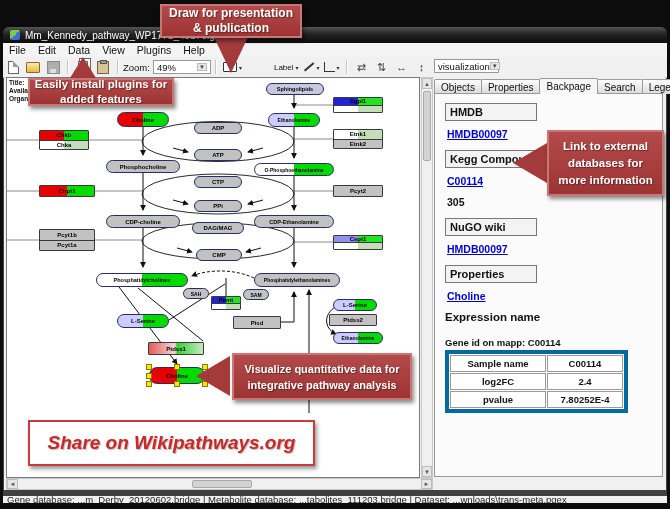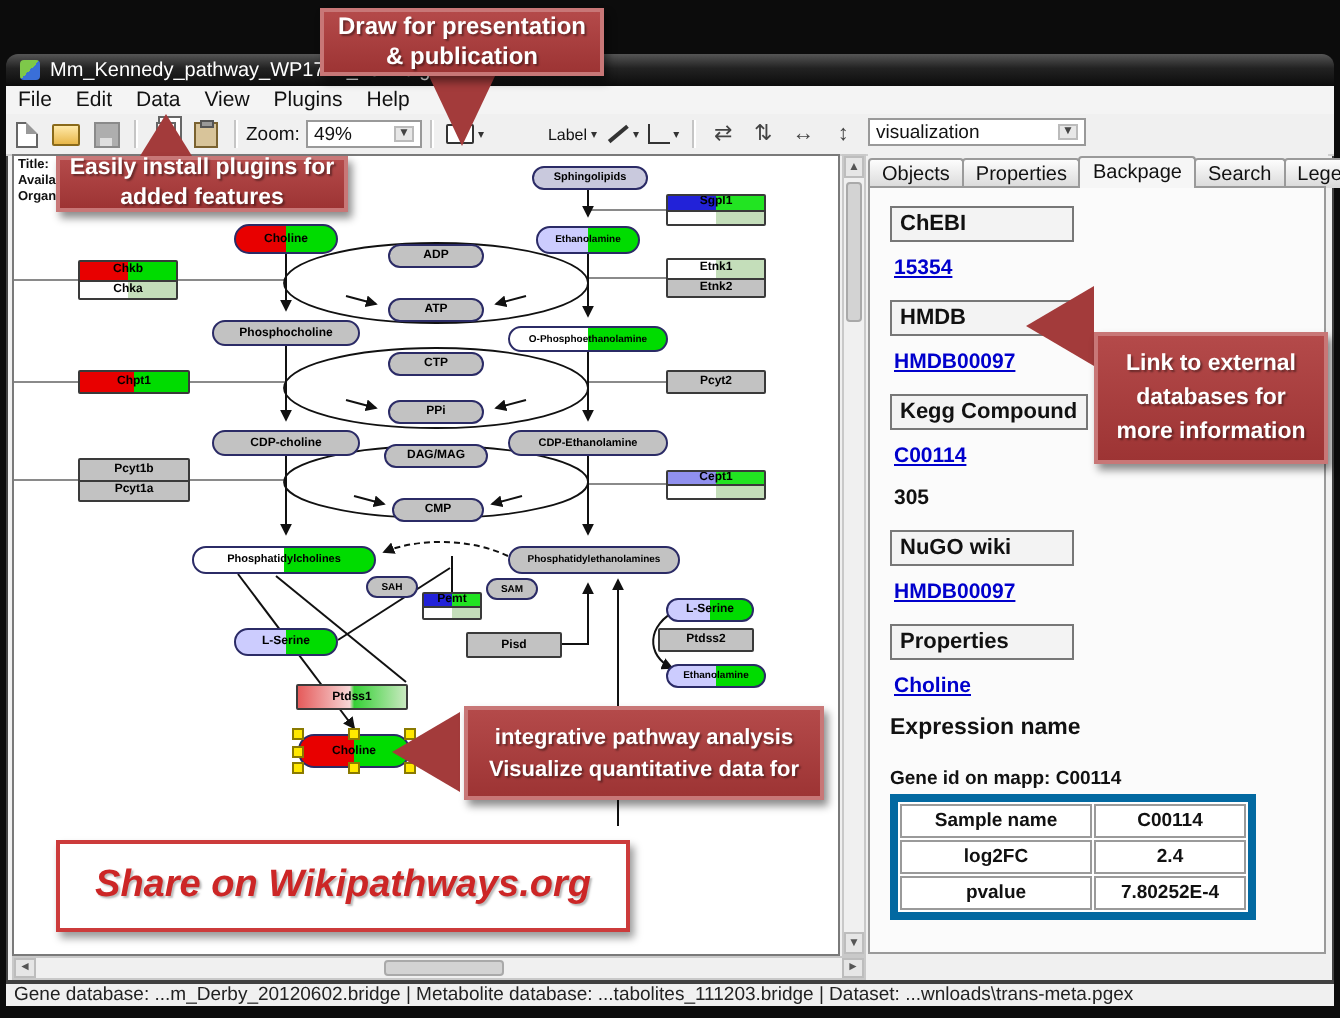--- a/index.html
+++ b/index.html
@@ -32,21 +32,21 @@
   .i-paste{width:10px;height:11px;background:#d8c49a;border:1px solid #7a6230;position:relative;}
   .i-paste:after{content:"";position:absolute;left:2px;top:-2px;width:5px;height:2px;background:#999;border:1px solid #555;}
   .i-node{width:12px;height:8px;border:1px solid #333;background:#fff;border-radius:1px;}
   .i-line{width:12px;height:12px;position:relative;}
   .i-line:after{content:"";position:absolute;left:0;top:5px;width:12px;height:1.5px;background:#333;transform:rotate(-40deg);}
   .i-conn{width:10px;height:9px;border-left:1.5px solid #333;border-bottom:1.5px solid #333;}
   .i-align{font-size:11px;color:#444;line-height:12px;}
   .zoomcombo,.viscombo{height:14px;background:#fff;border:1px solid #999;display:flex;align-items:center;
     justify-content:space-between;font-size:9.5px;padding:0 3px;box-sizing:border-box;}
   .zoomcombo{width:58px;margin-left:3px;}
-  .viscombo{position:absolute;left:431px;top:2px;width:109px;}
+  .viscombo{position:absolute;left:431px;top:2px;width:65px;}
   .combo-arrow{font-size:6px;color:#444;background:#e7e7e7;border:1px solid #bbb;padding:0 1px;}
   
   .canvas{position:absolute;left:6px;top:77px;width:414px;height:401px;background:#fff;
     border:1px solid #7a7a7a;box-sizing:border-box;overflow:hidden;}
   .cv-inner{position:absolute;left:0;top:0;width:412px;height:399px;}
   .cv-inner svg{position:absolute;left:0;top:0;z-index:1;}
   .sidelabels{position:absolute;left:2px;top:1px;z-index:2;font-size:6.5px;font-weight:bold;
     width:24px;overflow:hidden;line-height:8px;white-space:nowrap;}
   .node{position:absolute;z-index:3;display:flex;align-items:center;justify-content:center;
     font-size:6px;font-weight:bold;color:#000;box-sizing:border-box;border:1px solid #2b2b66;
@@ -88,40 +88,40 @@
   .bp-value{margin:7px 0 0 2px;font-size:10.5px;font-weight:bold;}
   .bp-link{color:#0000cc;text-decoration:underline;cursor:pointer;}
   .exp-heading{font-size:11.5px;font-weight:bold;margin:4px 0 0 0;}
   .exp-geneid{font-size:9.5px;font-weight:bold;margin:14px 0 2px 0;}
   .exp-table{border-collapse:separate;border-spacing:1px;border:4px solid #0369a1;background:#fff;}
   .exp-table td{border:1px solid #9a9a9a;font-size:9.5px;font-weight:bold;text-align:center;padding:2px 4px;}
   .exp-table td:first-child{width:86px;}
   .exp-table td:last-child{width:66px;}
   
   .statusbar{position:absolute;left:3px;top:490px;width:664px;height:13px;background:#f0f0f0;
-    border-top:2px solid #404040;font-size:9.5px;display:flex;align-items:center;padding-left:4px;
+    border-top:6px solid #404040;font-size:9.5px;display:flex;align-items:center;padding-left:4px;
     box-sizing:border-box;white-space:nowrap;overflow:hidden;color:#222;}
   
   .callout{position:absolute;z-index:60;background:linear-gradient(#b44a4a,#9d3434);
     border:2px solid #c87777;box-shadow:2px 3px 4px rgba(0,0,0,.45);color:#fff;font-weight:bold;
     display:flex;flex-direction:column;align-items:center;justify-content:center;
     text-align:center;text-shadow:1px 1px 1px rgba(0,0,0,.4);box-sizing:border-box;}
   .arrow-down{position:absolute;z-index:59;width:0;height:0;border-left:17px solid transparent;
     border-right:17px solid transparent;border-top:36px solid #a33b3b;}
   .arrow-up{position:absolute;z-index:59;width:0;height:0;border-left:13px solid transparent;
     border-right:13px solid transparent;border-bottom:21px solid #a33b3b;}
   .arrow-left{position:absolute;z-index:59;width:0;height:0;border-top:20px solid transparent;
     border-bottom:20px solid transparent;border-right:34px solid #a33b3b;}
   .share-box{position:absolute;z-index:60;left:28px;top:420px;width:283px;height:42px;background:#fff;
     border:2px solid #cc3b3b;box-shadow:2px 3px 4px rgba(0,0,0,.4);display:flex;align-items:center;
     justify-content:center;font-size:19px;font-weight:bold;font-style:italic;color:#cc2626;
     text-shadow:1px 1px 1px rgba(120,120,120,.5);}
   .c-draw{left:160px;top:4px;width:142px;height:34px;font-size:12px;line-height:15px;}
   .c-plugins{left:28px;top:78px;width:146px;height:28px;font-size:11.5px;line-height:15px;}
-  .c-link{left:547px;top:130px;width:117px;height:66px;font-size:11.5px;line-height:17px;margin-top:36px;}
+  .c-link{left:547px;top:130px;width:117px;height:66px;font-size:11.5px;line-height:17px;}
   .c-vis{left:232px;top:353px;width:180px;height:47px;font-size:11px;line-height:16px;}
 </style>
 </head>
 <body>
 
 <div class="stage">
 
   <div class="titlebar">
     <div class="appicon"></div>
     <span>Mm_Kennedy_pathway_WP1771_45176.gp</span>
@@ -338,21 +338,20 @@
   <div class="panel">
     <div class="tabs" id="tabs">
         <div class="tab">Objects</div>
         <div class="tab">Properties</div>
         <div class="tab active">Backpage</div>
         <div class="tab">Search</div>
         <div class="tab">Legend</div>
       </div>
     <div class="panel-content">
       <div id="bp-sections">
-          <div class="bp-section"><div class="bp-header">ChEBI</div><div class="bp-value bp-link">15354</div></div>
           <div class="bp-section"><div class="bp-header">HMDB</div><div class="bp-value bp-link">HMDB00097</div></div>
           <div class="bp-section"><div class="bp-header">Kegg Compound</div><div class="bp-value bp-link">C00114</div></div>
           <div class="bp-section"><div class="bp-value">305</div></div>
           <div class="bp-section"><div class="bp-header">NuGO wiki</div><div class="bp-value bp-link">HMDB00097</div></div>
           <div class="bp-section"><div class="bp-header">Properties</div><div class="bp-value bp-link">Choline</div></div>
         </div>
       <div class="exp-heading">Expression name</div>
       <div class="exp-geneid">Gene id on mapp: C00114</div>
       <table class="exp-table">
           <tbody id="exp-tbody">
@@ -391,21 +390,21 @@
 
   <div class="arrow-left" style="left:513px;top:143px;"></div>
   <div class="callout c-link">
     <div>Link  to external</div>
     <div>databases  for</div>
     <div>more information</div>
   </div>
 
   <div class="arrow-left" style="left:196px;top:356px;"></div>
   <div class="callout c-vis">
+    <div>Visualize quantitative data  for</div>
     <div>integrative pathway analysis</div>
-    <div>Visualize quantitative data  for</div>
   </div>
 
   <div class="share-box">
     <span>Share on Wikipathways.org</span>
   </div>
 
 </div>
 
 </body></html>

